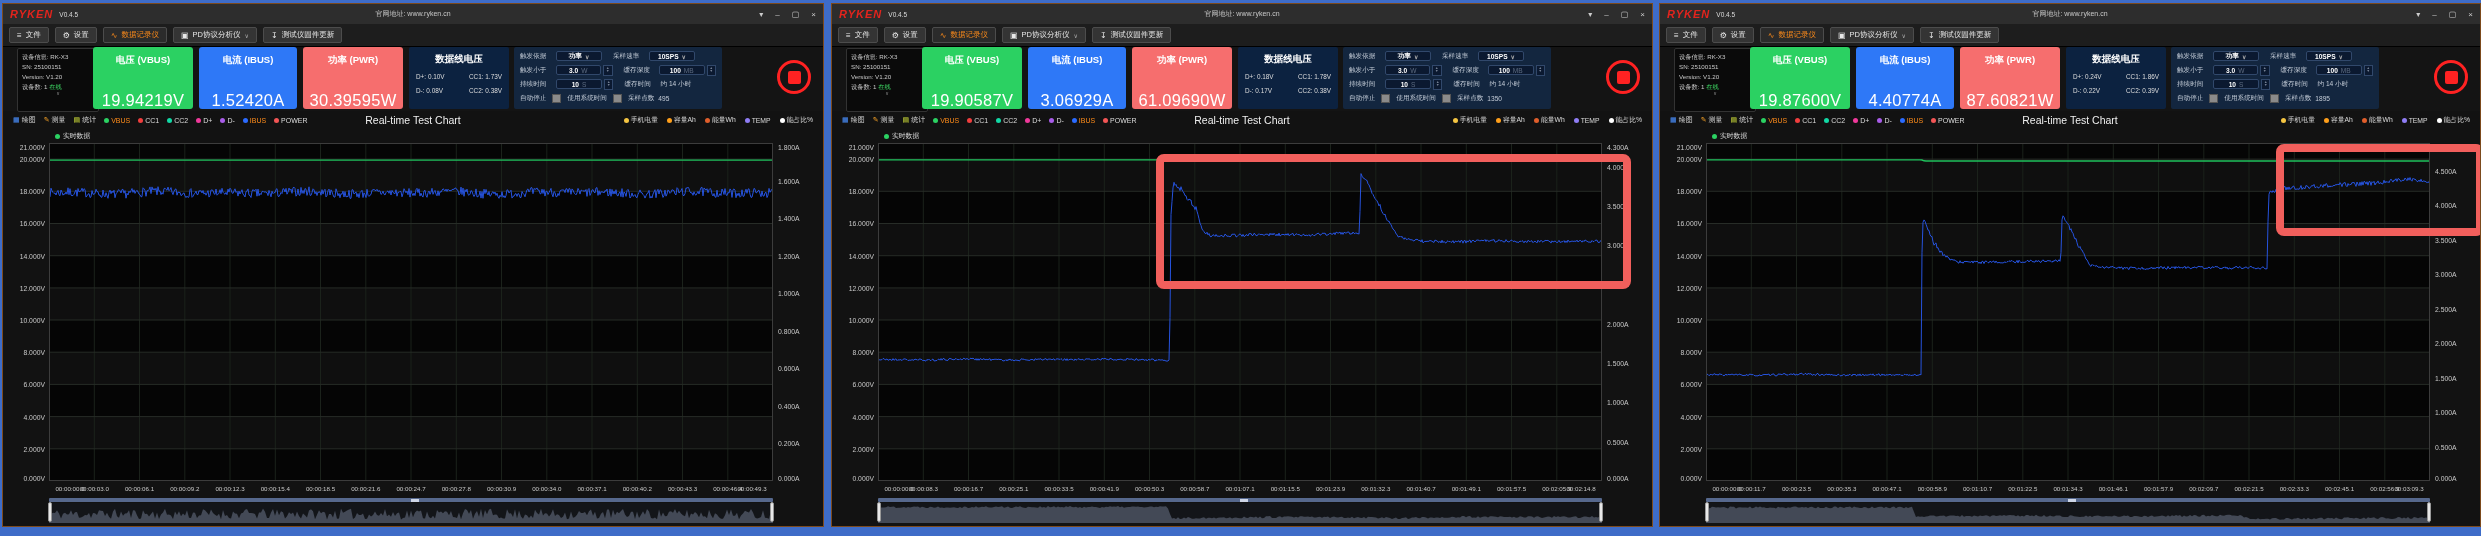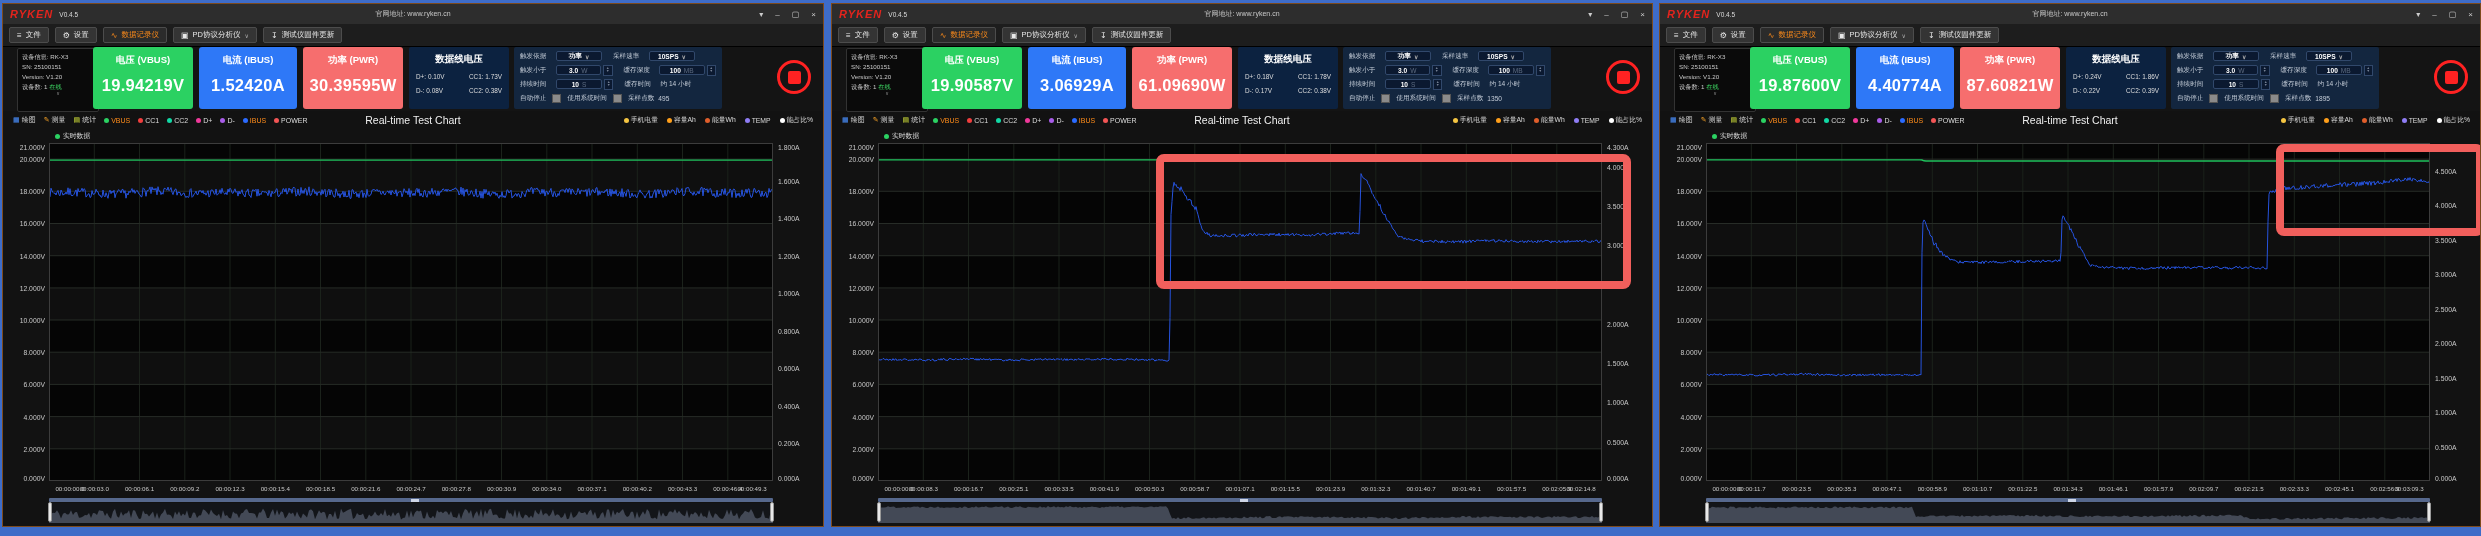--- a/index.html
+++ b/index.html
@@ -19,21 +19,21 @@
   .mi{font-size:8px;}
   .chev{font-size:6px;color:#aaa;}
   
   .inforow{position:relative;height:64px;background:#141414;}
   .inforow>div{position:absolute;}
   .devbox{left:14px;top:1px;width:72px;height:56px;background:#0a0a0a;border:1px solid #333;border-radius:2px;color:#c9c9c9;font-size:6.2px;padding:3px 4px;line-height:1.6;}
   .devbox .green{color:#3ddc64;}
   .devchev{text-align:center;color:#888;font-size:5px;line-height:0.6;}
   .metric{top:0;height:62px;border-radius:3px;color:#fff;text-align:center;}
   .metric .ml{font-size:9.5px;font-weight:bold;margin-top:7px;}
-  .metric .mv{font-size:16.5px;font-weight:bold;margin-top:9px;letter-spacing:.3px;}
+  .metric .mv{font-size:16.5px;font-weight:normal;margin-top:24px;letter-spacing:.3px;}
   .m-vbus{left:90px;width:100px;background:#2bd162;}
   .m-ibus{left:196px;width:98px;background:#2e78f7;}
   .m-pwr{left:300px;width:100px;background:#f66e6e;}
   .datalinebox{left:406px;top:0;width:100px;height:62px;background:#0c2240;border-radius:2px;color:#ddd;}
   .datalinebox .dt{font-size:9.5px;font-weight:bold;text-align:center;margin-top:6px;color:#fff;}
   .dl-row{display:flex;justify-content:space-between;padding:0 7px;font-size:6.4px;margin-top:7px;}
   .setpanel{left:511px;top:0;width:208px;height:62px;background:#13263f;border-radius:2px;padding:2px 6px;font-size:6.6px;color:#c5cdd8;box-sizing:border-box;}
   .srow{display:flex;align-items:center;height:14px;gap:4px;}
   .sl{width:32px;}
   .sl2{width:32px;margin-left:7px;}

